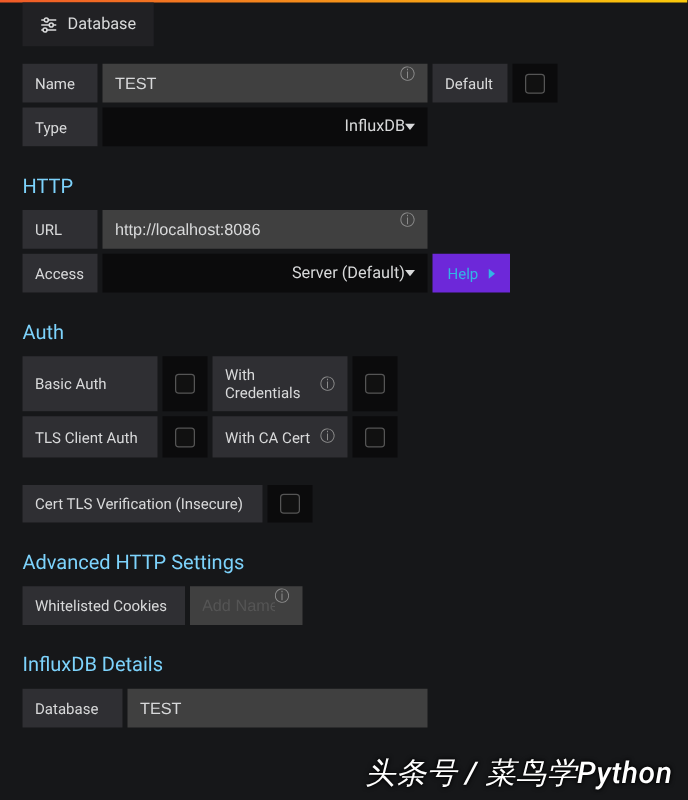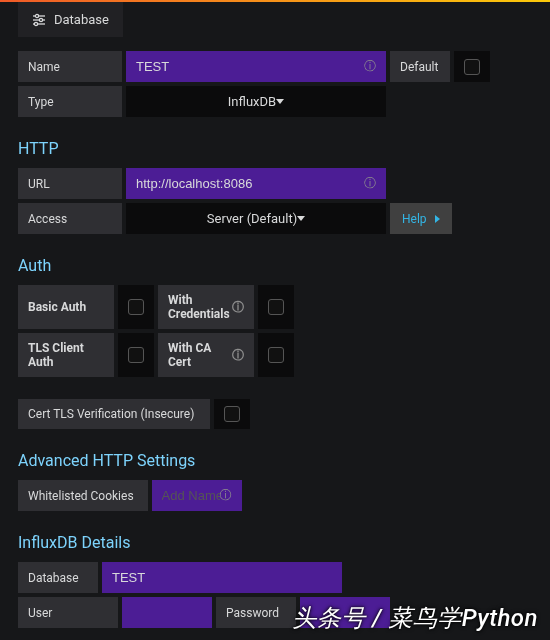--- a/index.html
+++ b/index.html
@@ -44,32 +44,32 @@
   .row {
     display: flex;
     gap: 4px;
     margin-bottom: 4px;
     align-items: stretch;
   }
   .label {
     background: #2f2f33;
     color: #d8d9da;
     padding: 8px 10px;
-    width: 104px;
+    width: 60px;
     display: flex;
     align-items: center;
     flex-shrink: 0;
     font-size: 12px;
   }
-  .label.wide { width: 96px; font-weight: bold; }
+  .label.wide { width: 108px; }
   .label.auto { width: auto; padding-right:14px;}
   .input-wrap {
-    background: #4c1d95;
-    display: flex;
-    align-items: center;
+    background: #404040;
+    display: flex;
+    align-items: flex-start;
     flex: 1;
     padding: 0 10px;
     min-width: 0;
     position:relative;
   }
   .input-wrap.fixed { flex: 0 0 260px; }
   .input-wrap.small { flex: 0 0 90px; }
   input.txt {
     background: transparent;
     border: none;
@@ -100,31 +100,31 @@
     border-radius: 3px;
     background: #111;
   }
   .select {
     background: #0b0b0c;
     color: #d8d9da;
     display: flex;
     align-items: center;
     padding: 8px 10px;
     flex: 0 0 260px;
-    justify-content: center;
+    justify-content: flex-end;
     cursor: pointer;
   }
   .caret {
     width: 0; height: 0;
     border-left: 4px solid transparent;
     border-right: 4px solid transparent;
     border-top: 5px solid #d8d9da;
   }
   .help-btn {
-    background: #404040;
+    background: #6d28d9;
     color: #33b5e5;
     padding: 8px 12px;
     display: flex;
     align-items: center;
     gap: 8px;
     cursor: pointer;
     font-size: 12px;
   }
   .chev-r {
     width:0;height:0;
@@ -257,25 +257,15 @@
 </div>
 
 <div class="section">
   <div class="section-title">InfluxDB Details</div>
   <div class="row">
     <div class="label" style="width:80px">Database</div>
     <div class="input-wrap" style="flex:0 0 240px">
       <input class="txt" value="TEST" style="">
     </div>
   </div>
-  <div class="row">
-    <div class="label" style="width:100px">User</div>
-    <div class="input-wrap" style="flex:0 0 90px">
-      <input class="txt" style="">
-    </div>
-    <div class="label" style="width:80px">Password</div>
-    <div class="input-wrap" style="flex:0 0 90px">
-      <input class="txt" type="password" style="">
-    </div>
-  </div>
 </div>
 
 <div class="watermark">头条号 / 菜鸟学Python</div>
 
 </body></html>

